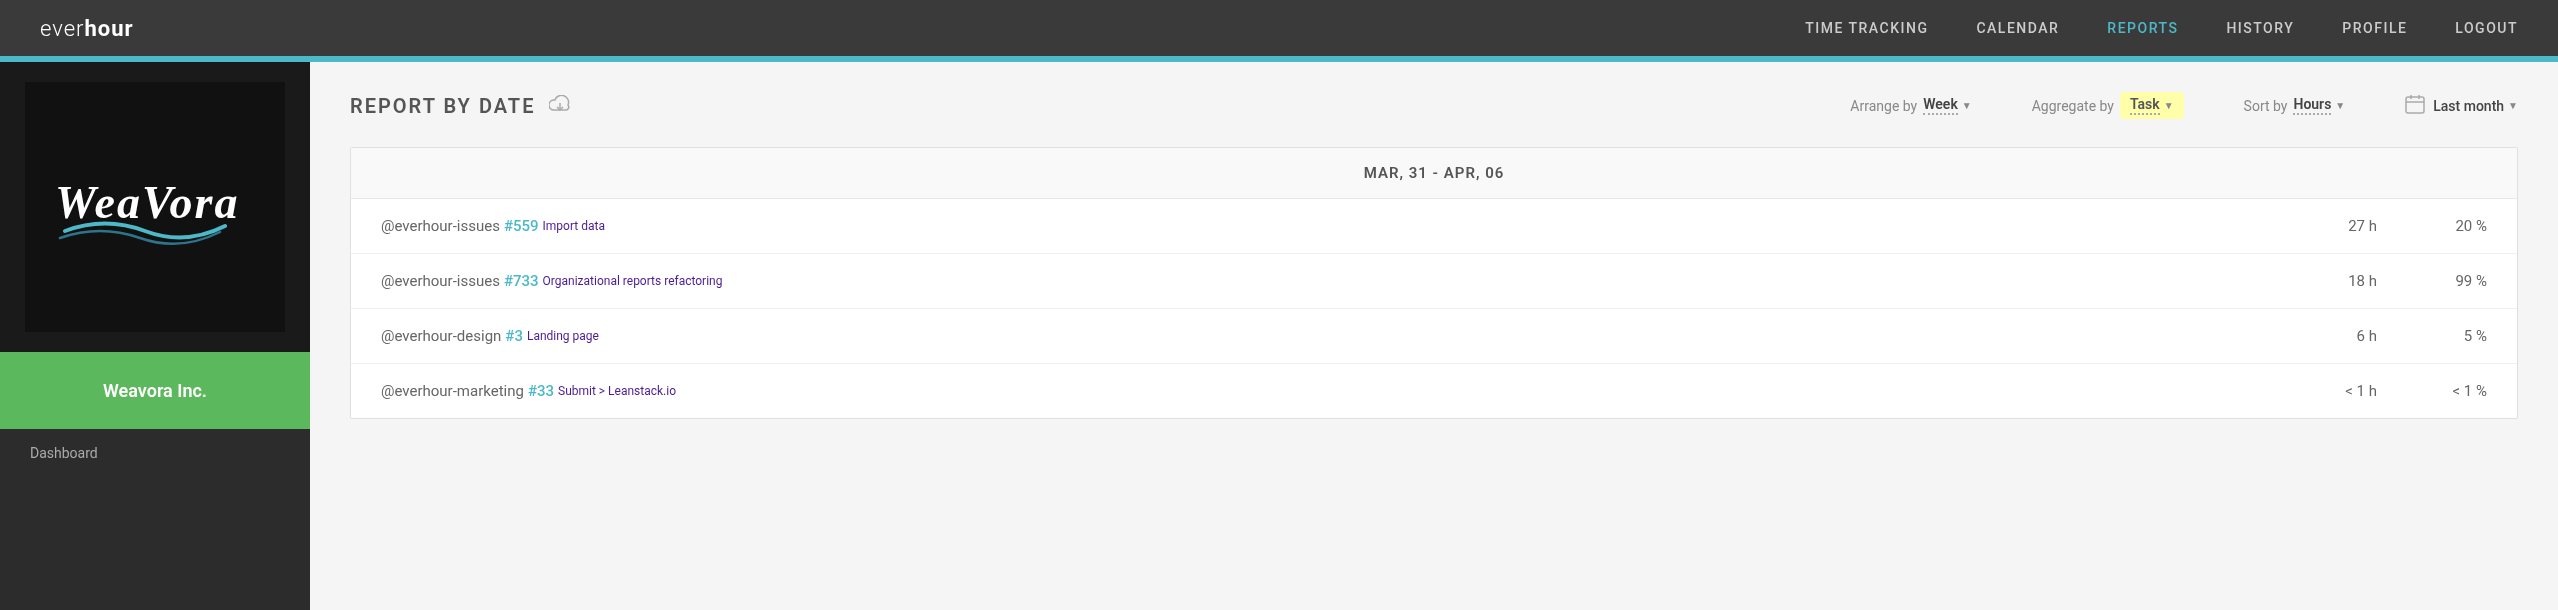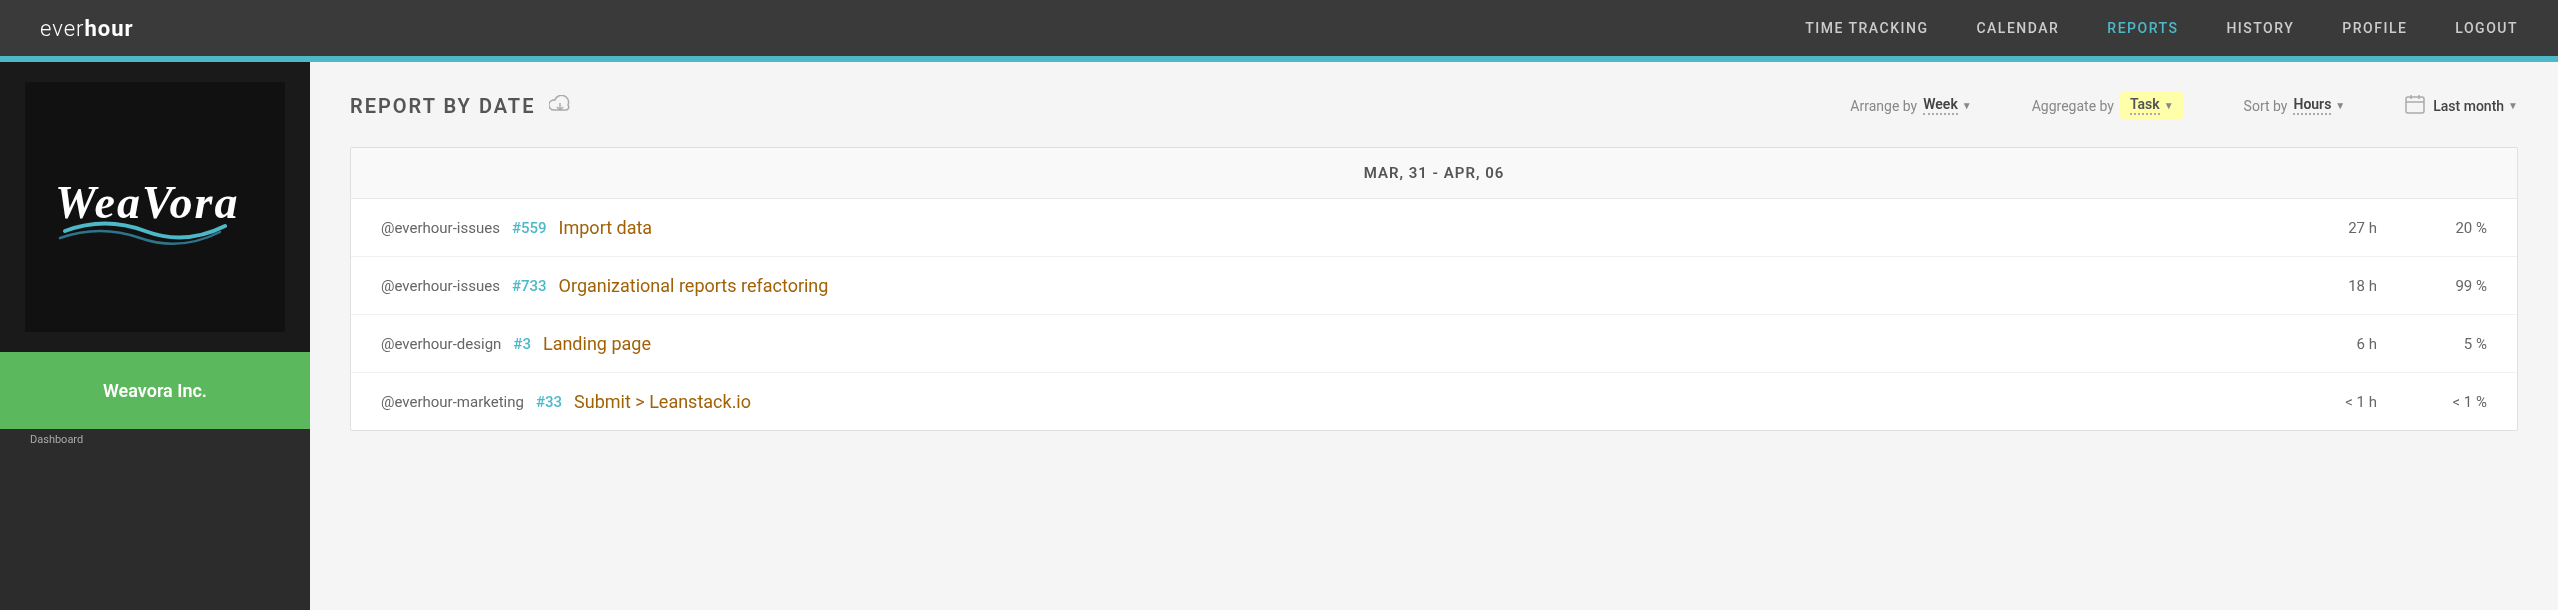--- a/index.html
+++ b/index.html
@@ -93,23 +93,23 @@
       background: #5cb85c;
       width: 100%;
       padding: 28px 0;
       text-align: center;
       color: #ffffff;
       font-size: 18px;
       font-weight: 600;
     }
     .sidebar-nav-item {
       width: 100%;
-      padding: 4px 30px;
+      padding: 16px 30px;
       color: #aaaaaa;
-      font-size: 11px;
+      font-size: 14px;
       cursor: pointer;
     }
 
     
     .content-area {
       flex: 1;
       padding: 30px 40px;
       background: #f5f5f5;
     }
 
@@ -224,38 +224,38 @@
       justify-content: space-between;
       padding: 18px 30px;
       border-bottom: 1px solid #f0f0f0;
     }
     .report-row:last-child {
       border-bottom: none;
     }
     .row-left {
       display: flex;
       align-items: center;
-      gap: 8px;
+      gap: 0;
       font-size: 15px;
       color: #555555;
     }
     .row-project {
       color: #666666;
       font-size: 15px;
     }
     .row-task-link {
       color: #4db8c8;
       font-size: 15px;
       font-weight: 500;
       margin: 0 4px;
       cursor: pointer;
     }
     .row-task-name {
-      color: #a16207;
-      font-size: 18px;
+      color: #4c1d95;
+      font-size: 12px;
     }
     .row-right {
       display: flex;
       align-items: center;
       gap: 60px;
       font-size: 15px;
       color: #666666;
     }
     .row-hours {
       min-width: 50px;

